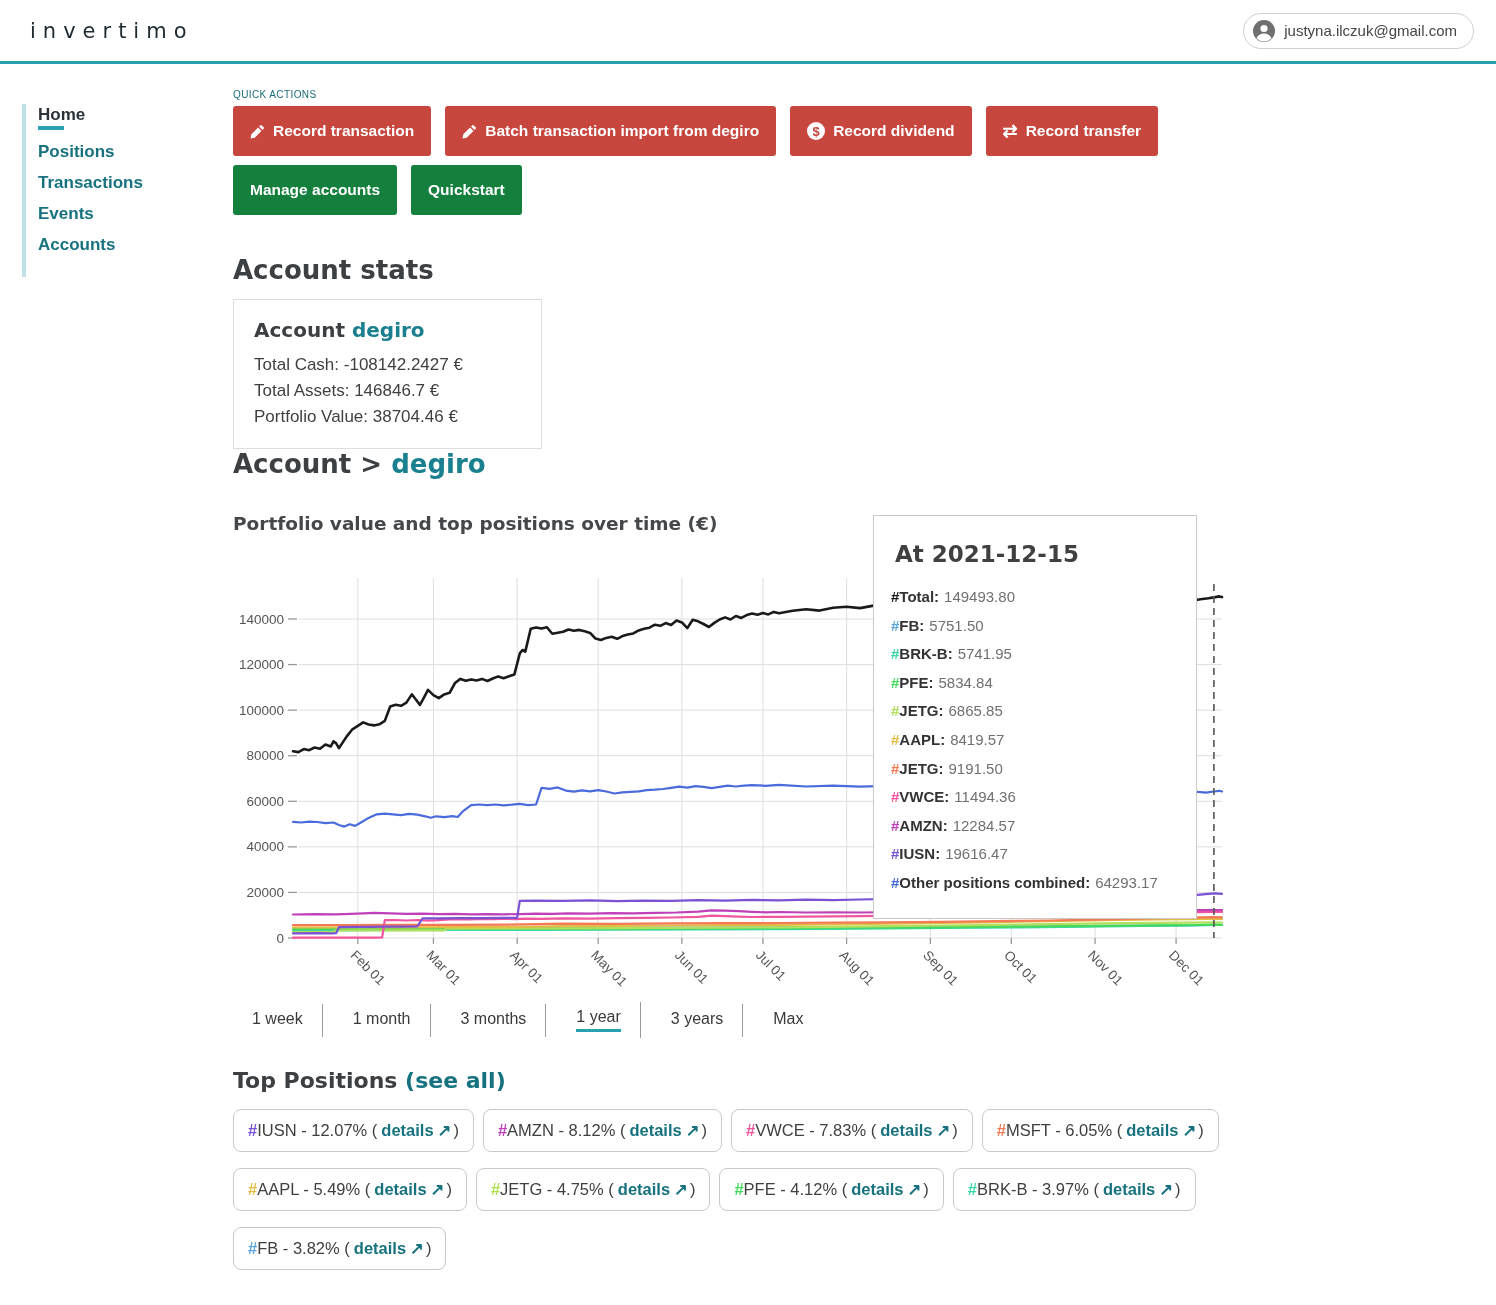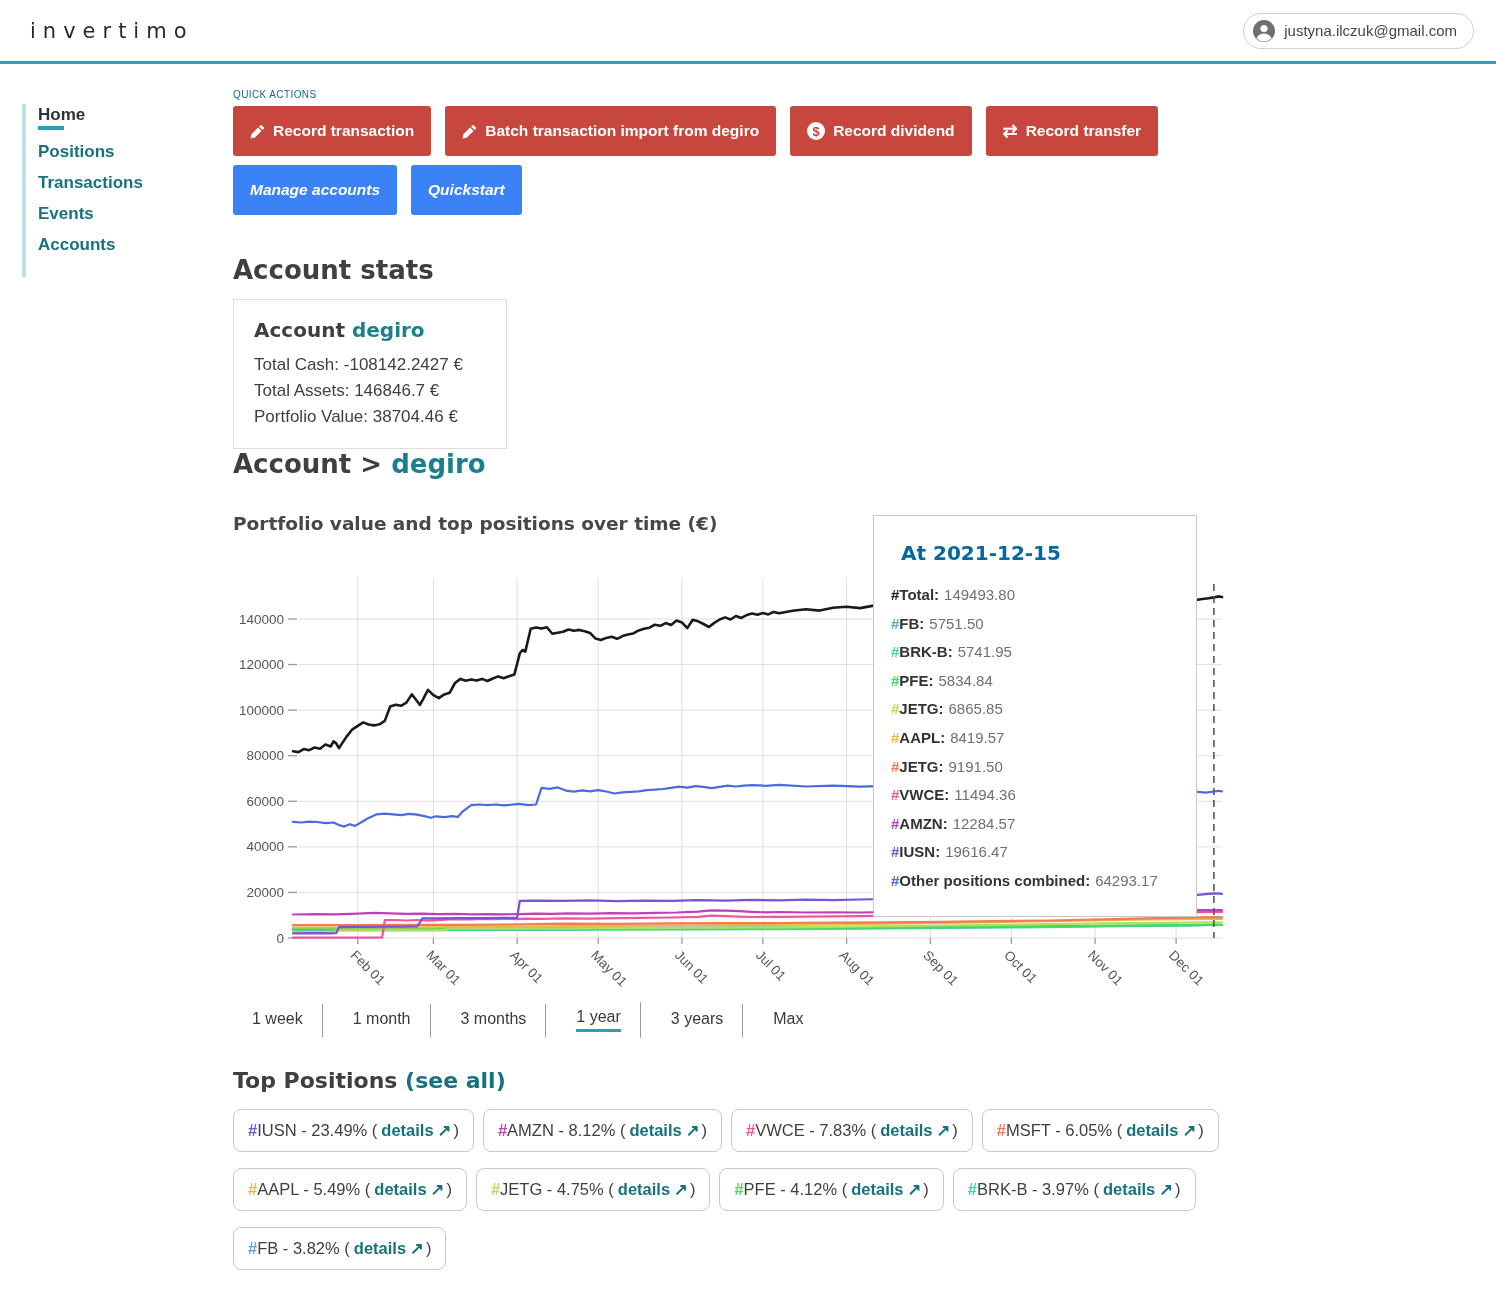--- a/index.html
+++ b/index.html
@@ -25,46 +25,46 @@
 
   .main { padding-top:25px; width:1263px; }
 
   
   .qa-label { font-size:10px; font-weight:400; letter-spacing:.4px; color:#1a6b7a; margin-bottom:6px; }
   .btn-row { display:flex; gap:14px; }
   .btn-row + .btn-row { margin-top:9px; }
   .btn { border:none; color:#fff; font-family:"Liberation Sans",sans-serif; font-size:15.5px; font-weight:700;
          padding:25px 17px; border-radius:3px; display:flex; align-items:center; gap:8px; cursor:pointer; height:37px;}
   .btn.red { background:#c7463e; }
-  .btn.teal { background:#3b82f6;font-style:italic; }
+  .btn.teal { background:#15803d; }
   .icon-circle-dollar { width:18px; height:18px; border-radius:50%; background:#fff; color:#c7463e;
          font-size:13px; font-weight:700; display:flex; align-items:center; justify-content:center; }
   .icon-transfer { font-size:18px; line-height:18px; font-weight:700; }
 
   
   h1.section { font-family:"DejaVu Sans", sans-serif; font-size:26px; font-weight:700; color:#3d4043; }
   .stats-heading { margin-top:40px; }
-  .card { width:274px; border:1px solid #ddd; padding:18px 20px; margin-top:14px; }
+  .card { width:309px; border:1px solid #ddd; padding:18px 20px; margin-top:14px; }
   .card-title { font-family:"DejaVu Sans", sans-serif; font-size:20px; font-weight:600; color:#3d4043; }
   .card-title .teal { color:#1a7f8e; }
   .card-lines { margin-top:10px; font-size:17px; color:#3f3f3f; line-height:26px; }
 
   .account-heading { }
   .account-heading .teal { color:#1a7f8e; }
 
   
   .chart-title { font-family:"DejaVu Sans", sans-serif; font-size:18.5px; font-weight:700; color:#45484b; margin-top:34px; }
   .chart-wrap { position:relative; margin-top:14px; width:1010px; }
   svg.chart { display:block; }
   svg.chart text { font-family:"Liberation Sans", sans-serif; }
 
   .tooltip { position:absolute; left:640px; top:-33px; width:324px; background:#fff;
              border:1px solid #c9c9c9; padding:15px 16px 20px 17px; z-index:5; }
-  .tooltip h3 { font-family:"DejaVu Sans", sans-serif; font-size:20px; font-weight:700; color:#0369a1;
-                margin:10px 0 16px 10px; }
+  .tooltip h3 { font-family:"DejaVu Sans", sans-serif; font-size:23px; font-weight:700; color:#404040;
+                margin:10px 0 16px 4px; }
   .tt-row { font-size:15px; line-height:28.6px; white-space:nowrap; color:#707070; }
   .tt-row b { color:#333; font-weight:700; }
   .hash { font-weight:700; }
   .tt-val { margin-left:5px; }
 
   
   .range { display:flex; margin-top:4px; align-items:center; }
   .range span.opt { font-size:16px; color:#3a3a3a; padding:6px 19px; border-right:1px solid #9a9a9a; cursor:pointer; }
   .range span.opt:last-child { border-right:none; }
   .range span.opt:first-child { padding-left:8px; }
@@ -250,21 +250,21 @@
       <span class="opt"><i>1 month</i></span>
       <span class="opt"><i>3 months</i></span>
       <span class="opt active"><i>1 year</i></span>
       <span class="opt"><i>3 years</i></span>
       <span class="opt"><i>Max</i></span>
     </div>
 
     <div class="tp-heading"><span>Top Positions </span><a>(see all)</a></div>
 
     <div class="chips">
-      <div class="chip"><span class="hash" style="color: rgb(122, 82, 212);">#</span><span>IUSN - 23.49% (</span><a class="details"><span>details</span><span class="arr">↗</span></a><span>)</span></div>
+      <div class="chip"><span class="hash" style="color: rgb(122, 82, 212);">#</span><span>IUSN - 12.07% (</span><a class="details"><span>details</span><span class="arr">↗</span></a><span>)</span></div>
       <div class="chip"><span class="hash" style="color: rgb(192, 64, 186);">#</span><span>AMZN - 8.12% (</span><a class="details"><span>details</span><span class="arr">↗</span></a><span>)</span></div>
       <div class="chip"><span class="hash" style="color: rgb(240, 85, 158);">#</span><span>VWCE - 7.83% (</span><a class="details"><span>details</span><span class="arr">↗</span></a><span>)</span></div>
       <div class="chip"><span class="hash" style="color: rgb(243, 122, 85);">#</span><span>MSFT - 6.05% (</span><a class="details"><span>details</span><span class="arr">↗</span></a><span>)</span></div>
       <div style="flex-basis:100%;height:0"></div>
       <div class="chip"><span class="hash" style="color: rgb(226, 189, 68);">#</span><span>AAPL - 5.49% (</span><a class="details"><span>details</span><span class="arr">↗</span></a><span>)</span></div>
       <div class="chip"><span class="hash" style="color: rgb(176, 224, 92);">#</span><span>JETG - 4.75% (</span><a class="details"><span>details</span><span class="arr">↗</span></a><span>)</span></div>
       <div class="chip"><span class="hash" style="color: rgb(70, 217, 95);">#</span><span>PFE - 4.12% (</span><a class="details"><span>details</span><span class="arr">↗</span></a><span>)</span></div>
       <div class="chip"><span class="hash" style="color: rgb(59, 214, 168);">#</span><span>BRK-B - 3.97% (</span><a class="details"><span>details</span><span class="arr">↗</span></a><span>)</span></div>
       <div style="flex-basis:100%;height:0"></div>
       <div class="chip"><span class="hash" style="color: rgb(93, 165, 218);">#</span><span>FB - 3.82% (</span><a class="details"><span>details</span><span class="arr">↗</span></a><span>)</span></div>

